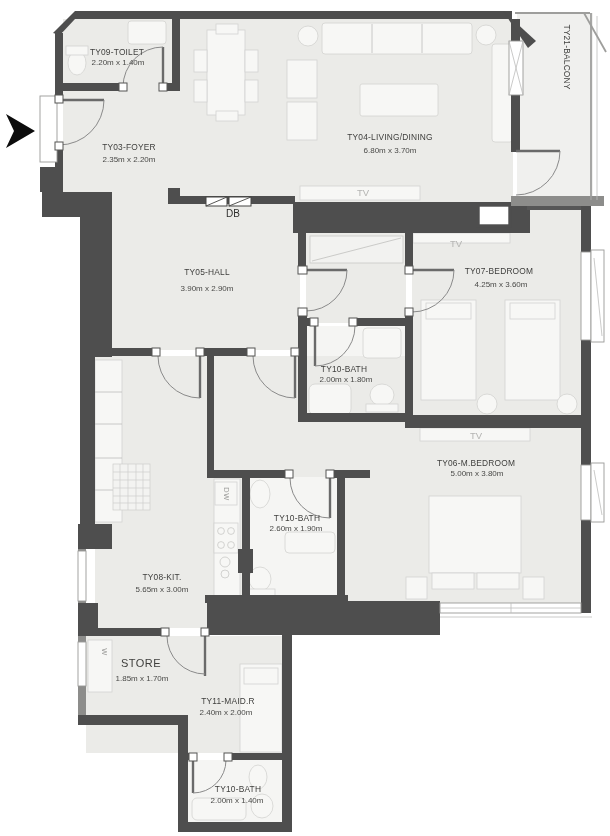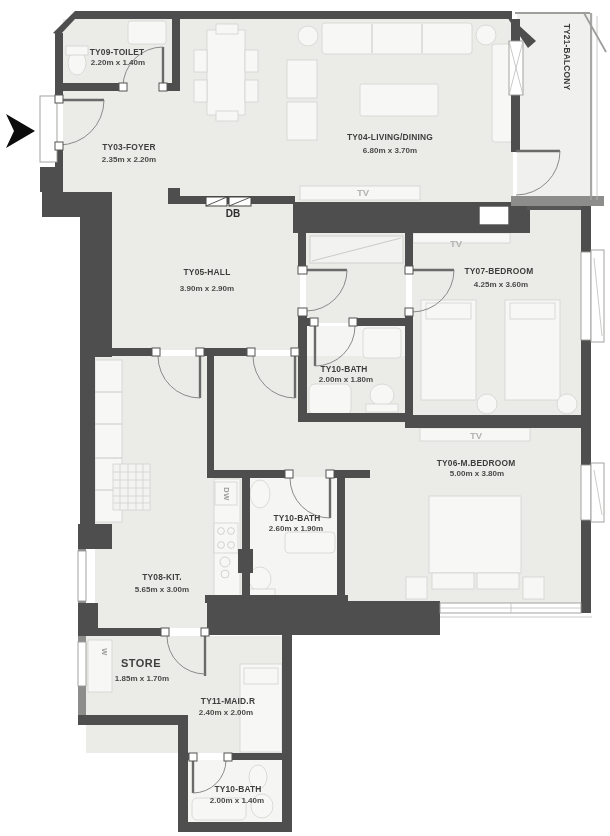--- a/index.html
+++ b/index.html
@@ -1,17 +1,17 @@
 <!DOCTYPE html>
 <html><head>
 <meta charset="utf-8">
 <style>
   html,body{margin:0;padding:0;background:#ffffff;}
   .stage{position:relative;width:610px;height:836px;background:#ffffff;overflow:hidden;
-         font-family:"Liberation Sans", sans-serif;font-weight:bold;}
+         font-family:"Liberation Sans", sans-serif;}
   svg{position:absolute;left:0;top:0;}
   text{font-family:"Liberation Sans", sans-serif;fill:#3e3e3c;}
   .room-name{font-size:8.4px;letter-spacing:.2px;}
   .room-dims{font-size:8px;fill:#4a4a48;}
   .store-name{font-size:11px;letter-spacing:.5px;}
   .anno-light{font-size:9.5px;fill:#b4b4b2;}
   .anno-small{font-size:7.5px;fill:#9c9c9a;letter-spacing:.5px;}
   .db-label{font-size:10px;fill:#2e2e2c;}
   .wall{fill:#4e4e4e;}
   .wall-med{fill:#8d8d8b;}

